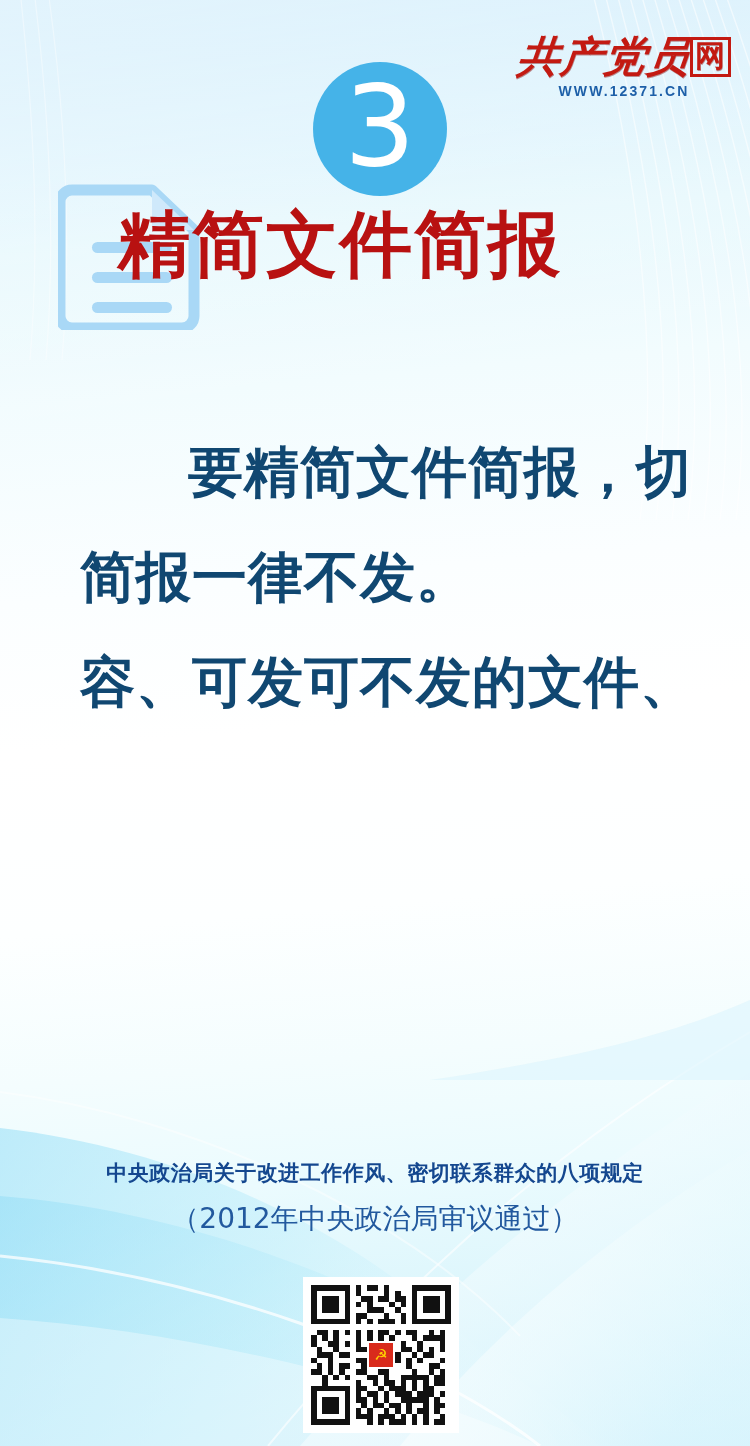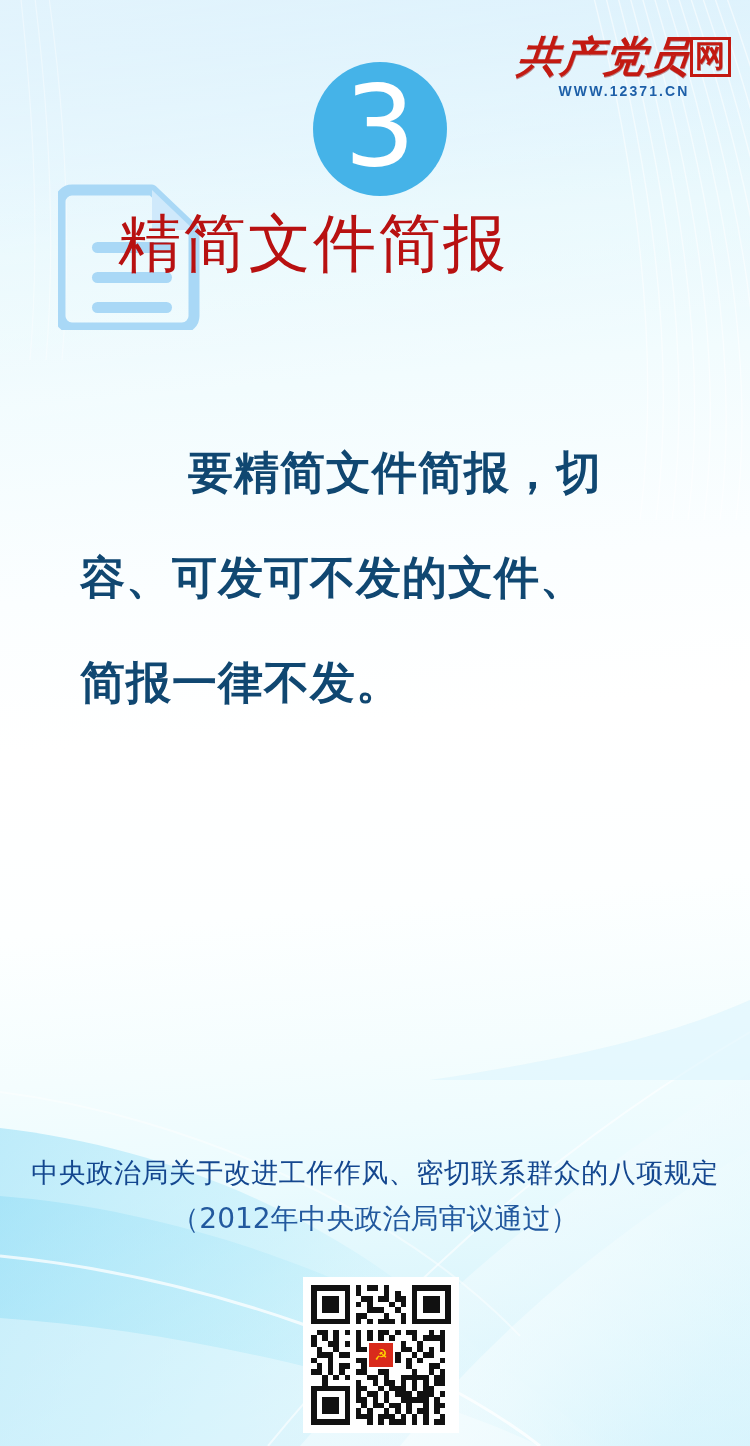--- a/index.html
+++ b/index.html
@@ -89,53 +89,53 @@
 
   
   .doc-icon{ position:absolute; left:58px; top:176px; width:150px; height:154px; }
 
   
   .title{
     position:absolute;
     left:118px; top:196px;
     width:560px;
     font-family:"DejaVu Sans", sans-serif;
-    font-weight:normal;
-    font-size:63px;
+    font-weight:bold;
+    font-size:72px;
     line-height:96px;
     letter-spacing:2px;
     color:#b81111;
     white-space:nowrap;
   }
 
   
   .body-text{
     position:absolute;
     left:80px; top:420px;
     width:600px;
   }
   .body-text p{
     font-family:"DejaVu Sans", sans-serif;
     font-weight:bold;
-    font-size:45px;
+    font-size:55px;
     line-height:105px;
     letter-spacing:1px;
     color:#104771;
     white-space:nowrap;
   }
   .body-text p.indent{ text-indent:108px; }
 
   
   .footer-title{
     position:absolute;
     left:0; top:1156px; width:750px;
     text-align:center;
     font-family:"DejaVu Serif", serif;
-    font-weight:normal;
-    font-size:27px;
+    font-weight:bold;
+    font-size:21px;
     line-height:34px;
     letter-spacing:0.5px;
     color:#14478f;
     white-space:nowrap;
   }
   .footer-sub{
     position:absolute;
     left:0; top:1205px; width:750px;
     text-align:center;
     font-family:"DejaVu Sans", sans-serif;
@@ -244,22 +244,22 @@
     <path d="M94 14 l42 40 h-42 z" fill="#cfe9fb"></path>
     <rect x="34" y="66" width="80" height="11" rx="5.5" fill="#a9d8f6"></rect>
     <rect x="34" y="96" width="80" height="11" rx="5.5" fill="#a9d8f6"></rect>
     <rect x="34" y="126" width="80" height="11" rx="5.5" fill="#a9d8f6"></rect>
   </svg>
 
   <div class="title">精简文件简报</div>
 
   <div class="body-text">
     <p class="indent">要精简文件简报，切</p>
+    <p>简报一律不发。</p>
     <p>容、可发可不发的文件、</p>
-    <p>简报一律不发。</p>
   </div>
 
   <div class="footer-title">中央政治局关于改进工作作风、密切联系群众的八项规定</div>
   <div class="footer-sub">（2012年中央政治局审议通过）</div>
 
   <div class="qr-wrap">
     <svg viewBox="0 0 25 25" shape-rendering="crispEdges">
       <rect width="25" height="25" fill="#ffffff"></rect>
       <g fill="#111111">
 

